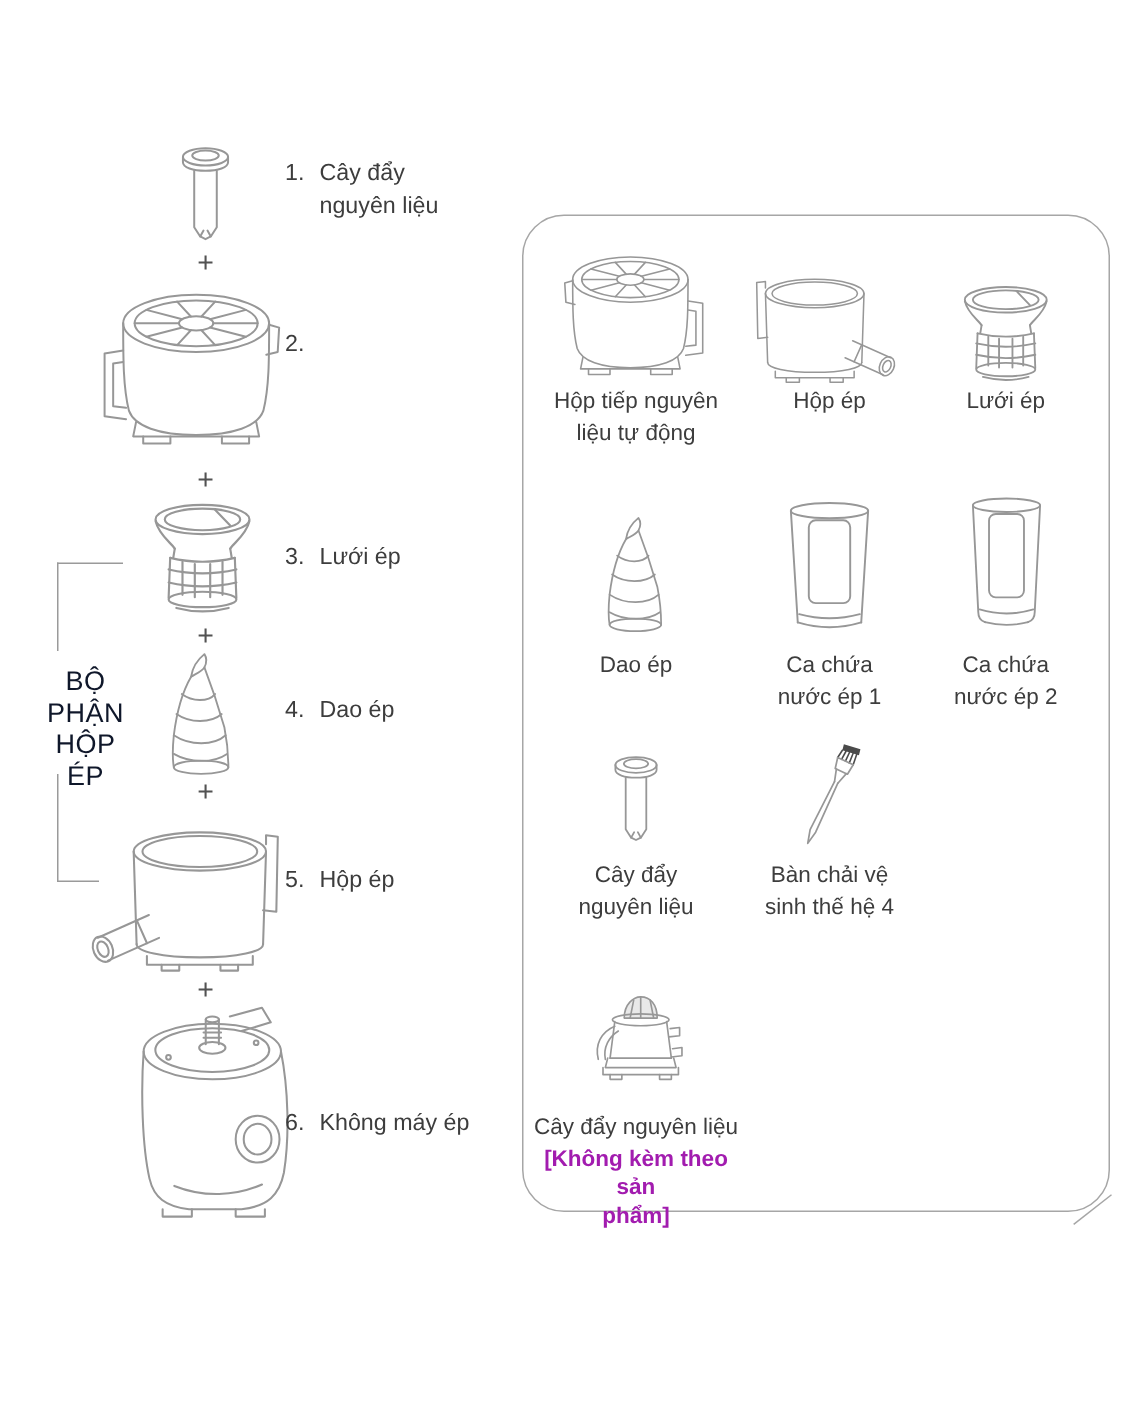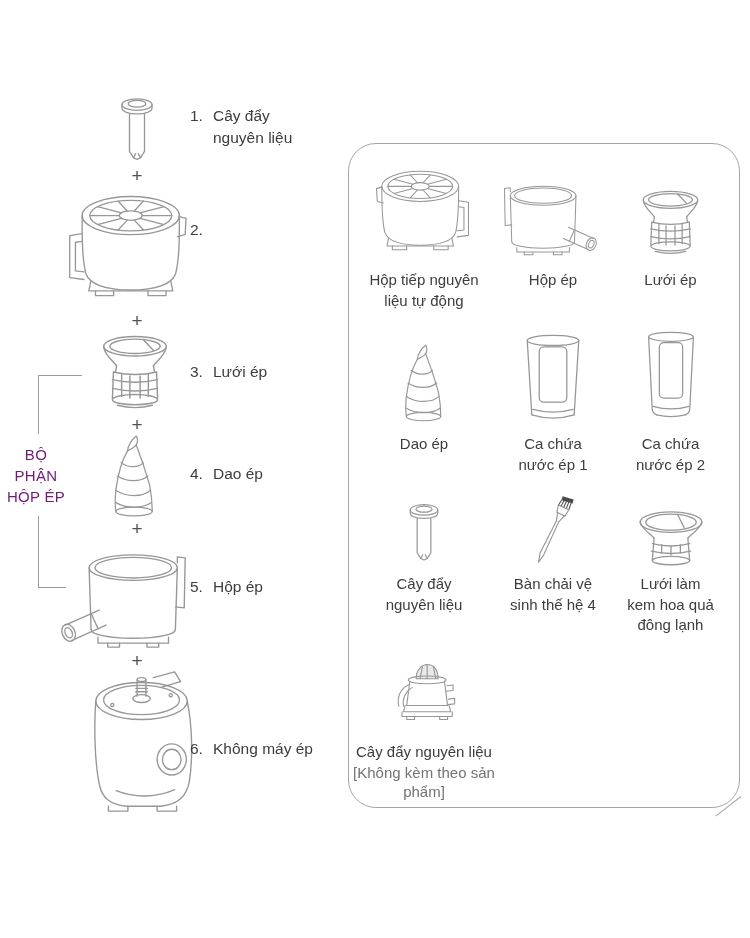--- a/index.html
+++ b/index.html
@@ -9,33 +9,33 @@
   }
   .art{position:absolute;overflow:visible;}
   .ev-label{position:absolute;display:flex;font-size:15.5px;line-height:22px;color:#3d3d3d;}
   .ev-label .num{flex:none;width:23px;}
   .ev-label .txt{white-space:pre-line;}
   .plus{position:absolute;width:26px;text-align:center;font-size:19px;line-height:19px;color:#525252;}
   .bracket-top{position:absolute;left:38px;top:375px;width:43px;height:58px;
     border-left:1.5px solid #9a9a9a;border-top:1.5px solid #9a9a9a;}
   .bracket-bottom{position:absolute;left:38px;top:516px;width:27px;height:71px;
     border-left:1.5px solid #9a9a9a;border-bottom:1.5px solid #9a9a9a;}
-  .bracket-label{position:absolute;left:2px;top:444px;width:68px;text-align:center;
-    font-size:15px;line-height:21px;letter-spacing:.3px;color:#701a75;white-space:pre-line;}
+  .bracket-label{position:absolute;left:23px;top:444px;width:68px;text-align:center;
+    font-size:18px;line-height:21px;letter-spacing:.3px;color:#0f172a;white-space:pre-line;}
   .panel{position:absolute;left:348px;top:143px;width:390px;height:663px;
     border:1.5px solid #a6a6a6;border-radius:28px;}
   .prow{position:absolute;left:1px;display:flex;}
   .r1{top:22px;} .r2{top:187px;} .r3{top:349px;} .r4{top:515px;}
   .pcell{display:flex;flex-direction:column;align-items:center;}
   .c1{width:148px;} .c2{width:110px;} .c3{width:125px;}
   .artbox{display:flex;align-items:flex-end;justify-content:center;width:100%;}
   .r1 .artbox{height:92px;} .r2 .artbox{height:95px;} .r3 .artbox{height:75px;} .r4 .artbox{height:72px;}
-  .r1 .plabel{margin-top:12px;} .r2 .plabel{margin-top:8px;} .r3 .plabel{margin-top:6px;} .r4 .plabel{margin-top:11px;}
+  .r1 .plabel{margin-top:0;} .r2 .plabel{margin-top:8px;} .r3 .plabel{margin-top:6px;} .r4 .plabel{margin-top:11px;}
   .plabel{text-align:center;font-size:15px;line-height:20.5px;white-space:pre-line;color:#3d3d3d;}
-  .pnote{text-align:center;font-size:15px;line-height:19px;white-space:pre-line;color:#737373;}
+  .pnote{text-align:center;font-size:15px;line-height:19px;white-space:pre-line;color:#a21caf;font-weight:bold;}
   .mirror{transform:scaleX(-1);}
   .corner-flick{position:absolute;right:-2px;bottom:10px;width:32px;height:0;
     border-top:1.2px solid #a6a6a6;transform:rotate(-38deg);transform-origin:100% 50%;}
   .hidden-defs{position:absolute;width:0;height:0;overflow:hidden;}
 </style>
 </head>
 <body>
 
 <svg class="hidden-defs" aria-hidden="true">
   <defs>
@@ -316,30 +316,20 @@
       </div>
       <div class="pcell c2">
         <div class="artbox">
             <svg style="width:46px;height:75px">
               <use href="#sym-brush"></use>
             </svg>
           </div>
         <div class="plabel">Bàn chải vệ
 sinh thế hệ 4</div>
       </div>
-      <div class="pcell c3">
-        <div class="artbox">
-            <svg style="width:68px;height:58px">
-              <use href="#sym-frozen"></use>
-            </svg>
-          </div>
-        <div class="plabel">Lưới làm
-kem hoa quả
-đông lạnh</div>
-      </div>
     </div>
 
     <div class="prow r4">
       <div class="pcell c1">
         <div class="artbox">
             <svg style="width:66px;height:70px">
               <use href="#sym-citrus"></use>
             </svg>
           </div>
         <div class="plabel">Cây đẩy nguyên liệu</div>

